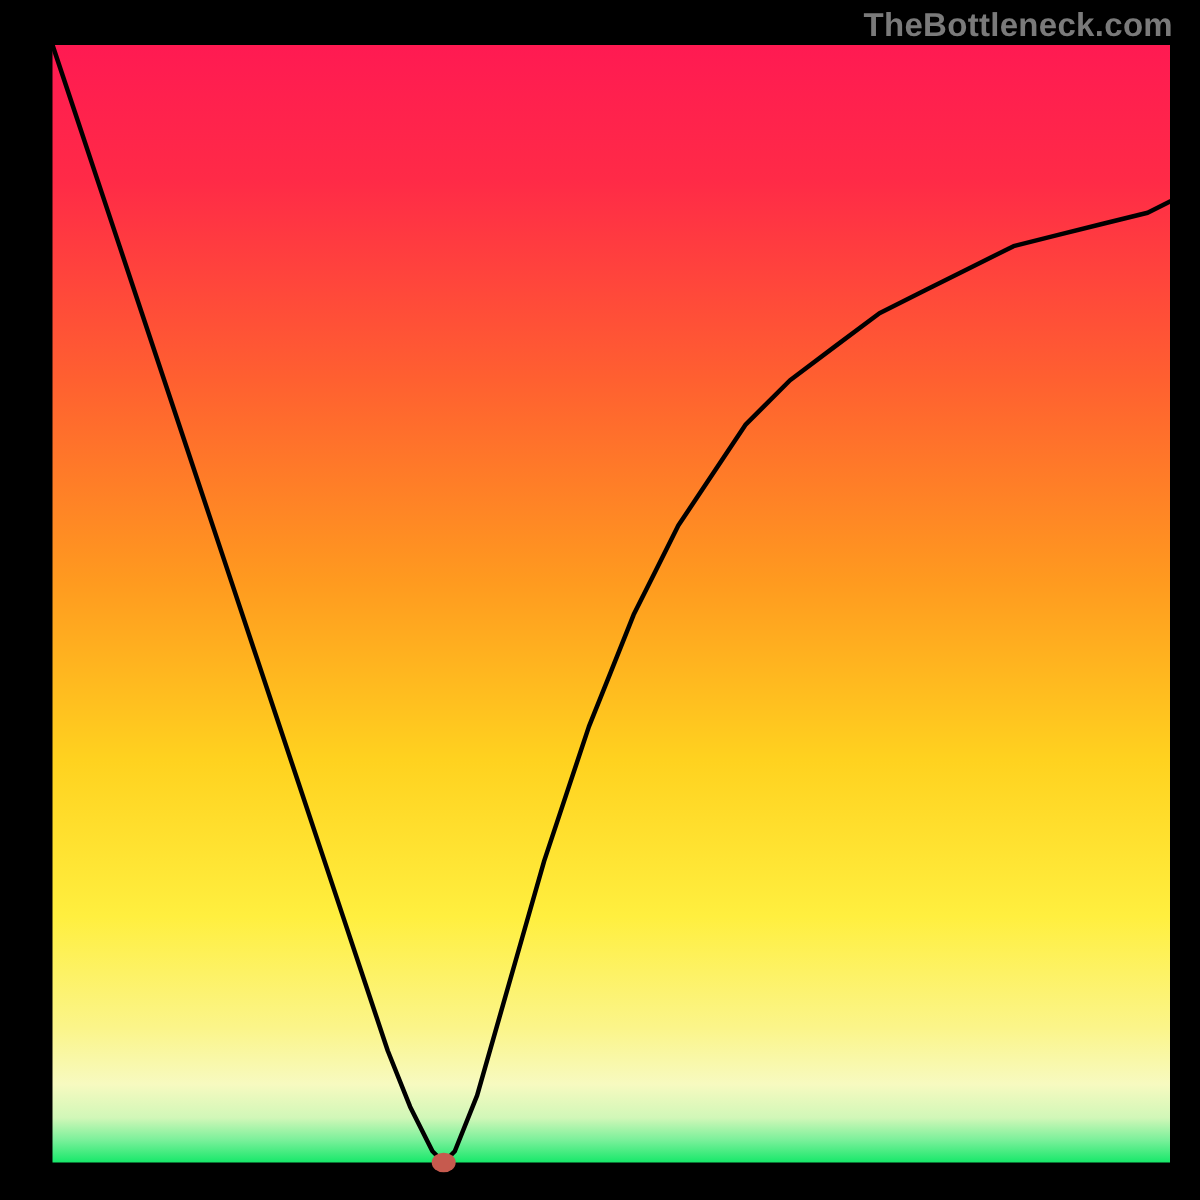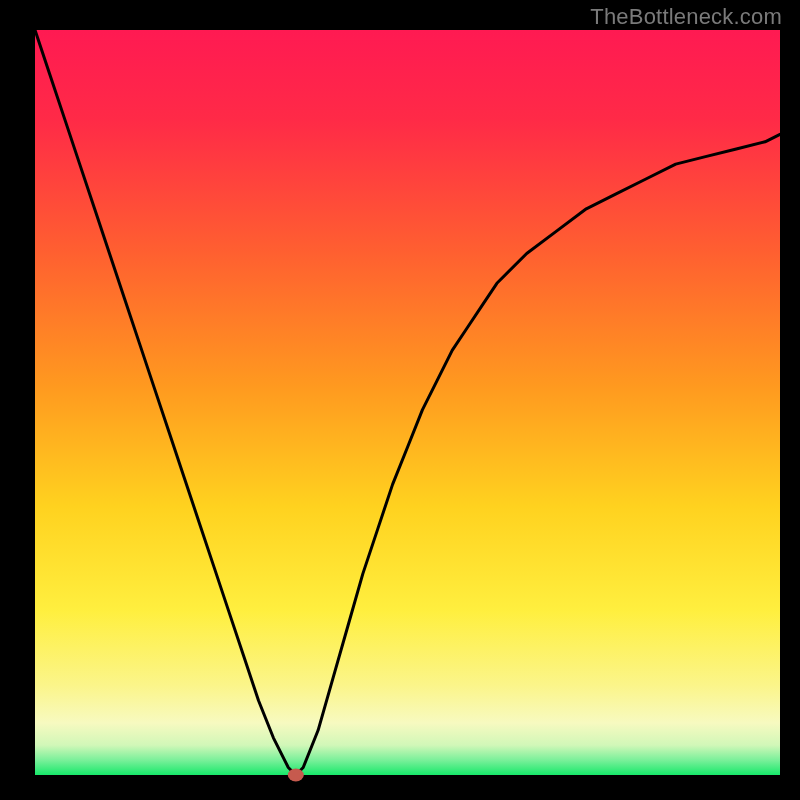--- a/index.html
+++ b/index.html
@@ -17,21 +17,21 @@
     left: 0;
     width: 800px;
     height: 800px;
   }
   .watermark {
     position: absolute;
     top: 4px;
     right: 18px;
     color: #7a7a7a;
     font-size: 22px;
-    font-weight: 400;
+    font-weight: 700;
     letter-spacing: 0.2px;
     user-select: none;
   }
   svg { display: block; }
 </style>
 </head>
 <body>
 
 <div class="chart-container">
   <svg id="chart-svg" width="800" height="800" viewBox="0 0 800 800">

